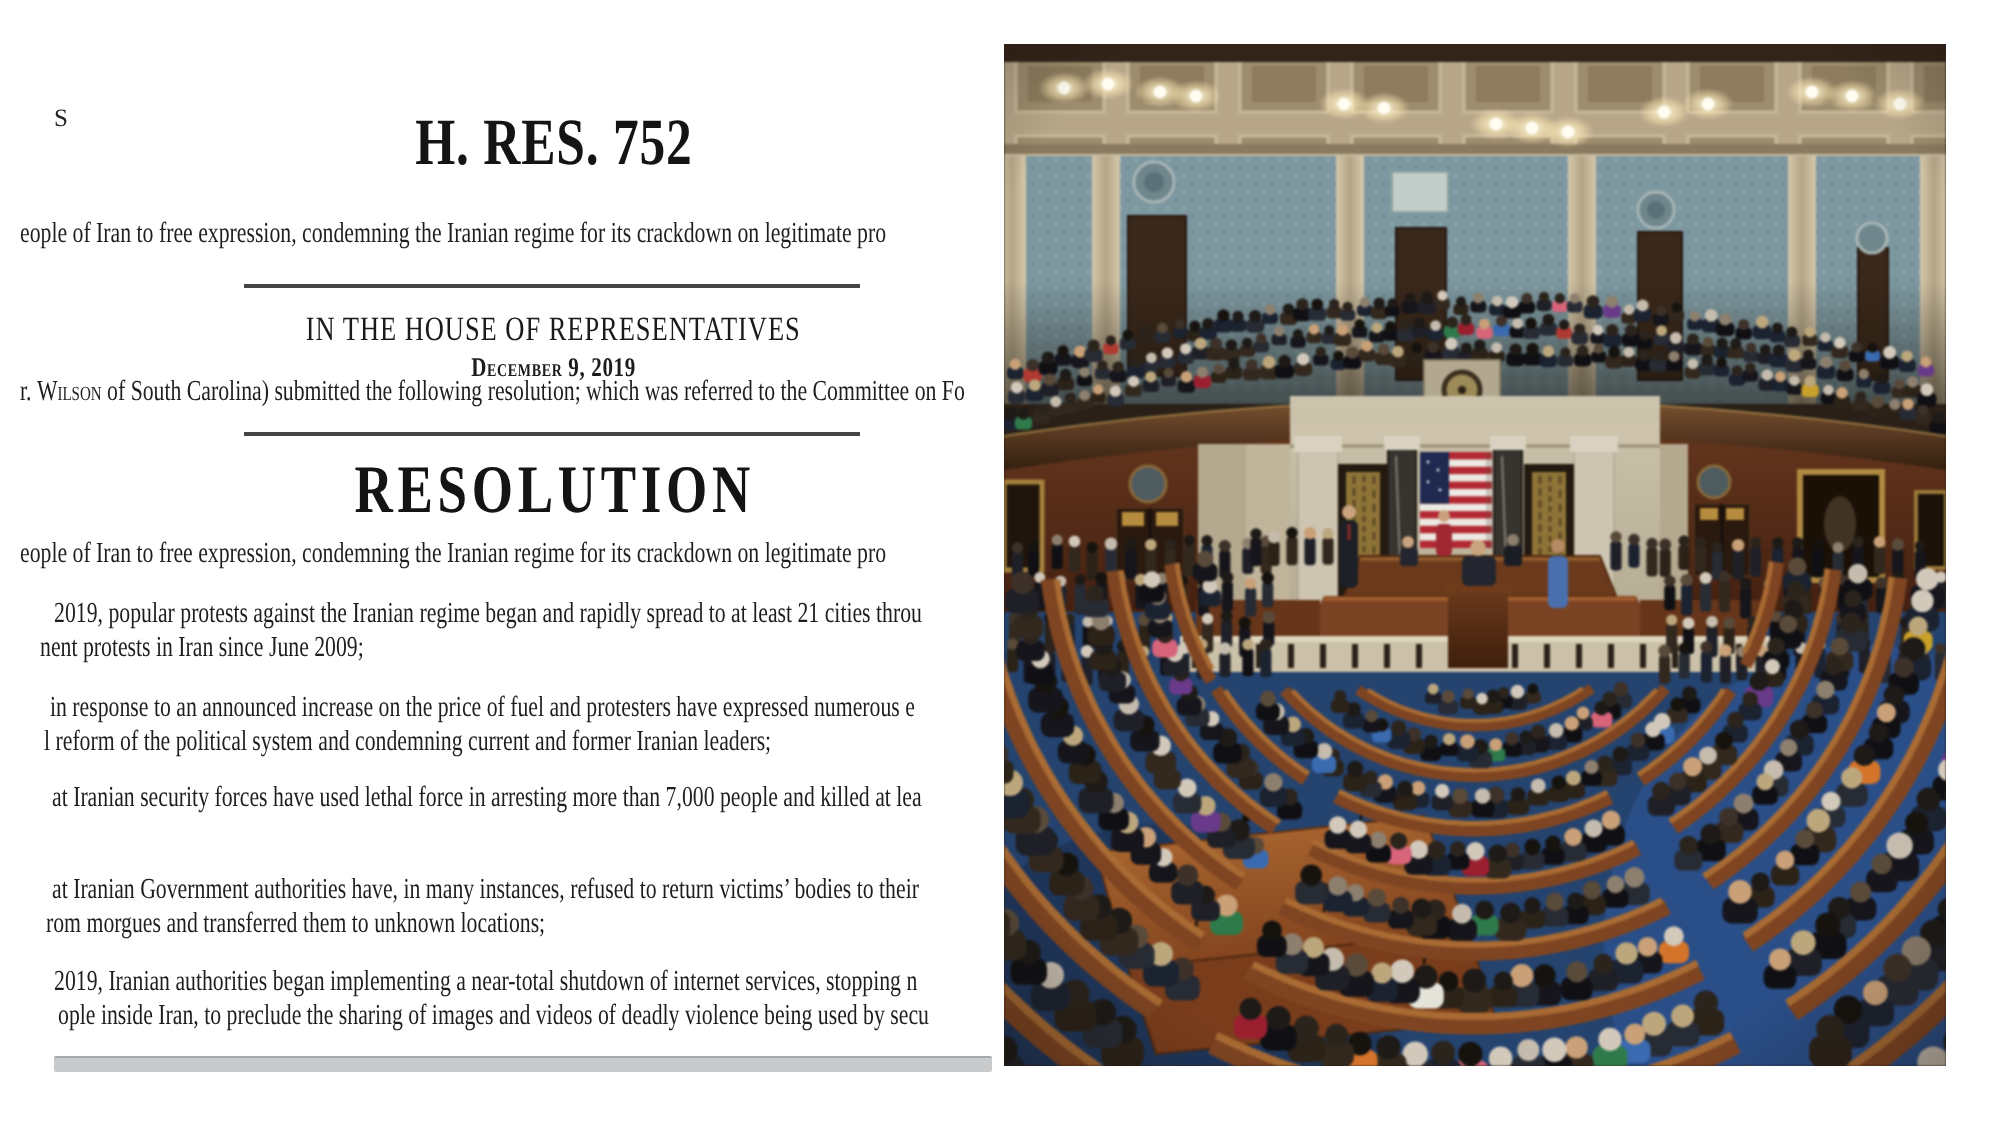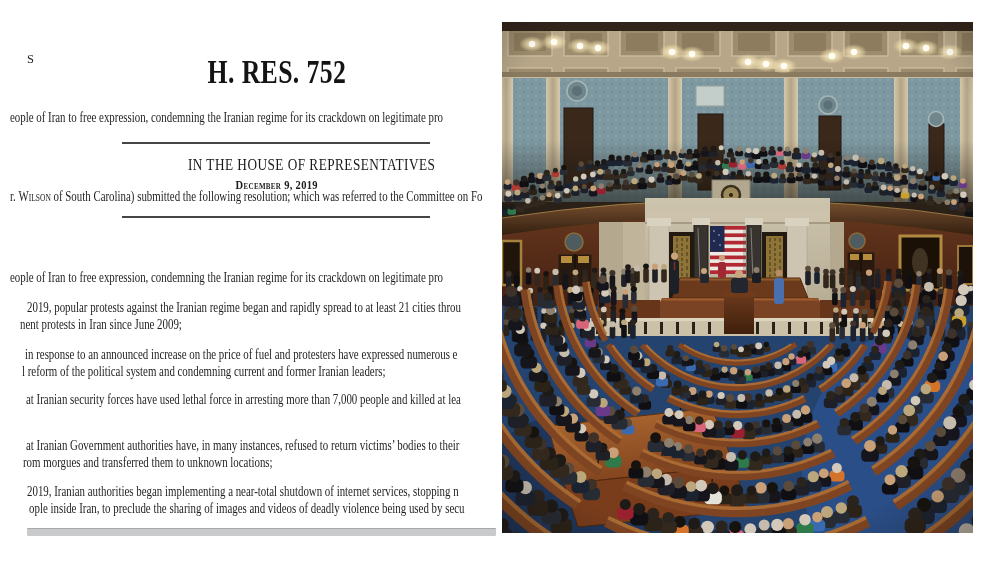--- a/index.html
+++ b/index.html
@@ -34,32 +34,35 @@
     <div class="doc-page">
 
       <div class="session-frag" style="left:27px;top:52px;">S</div>
 
       <div class="center-wrap" style="top:54px;">
         <span class="doc-title">H. RES. 752</span>
       </div>
 
       <div class="rule" style="top:142px;"></div>
 
-      <div class="center-wrap" style="top:155px;margin-left:35px;">
+      <div class="center-wrap" style="top:155px;">
         <span class="doc-chamber">IN THE HOUSE OF REPRESENTATIVES</span>
       </div>
 
       <div class="center-wrap" style="top:175px;font-weight:bold;">
         <span class="doc-date">December 9, 2019</span>
       </div>
 
       <div class="sponsor-line" style="left:10px;top:189px;"><span>r. </span><span class="sc">Wilson</span><span> of South Carolina) submitted the following resolution; which was referred to the Committee on Fo</span></div>
 
       <div class="rule" style="top:216px;"></div>
 
+      <div class="center-wrap" style="top:227px;">
+        <span class="doc-resolution">RESOLUTION</span>
+      </div>
 
       <div>
           <div class="frag" style="left: 10px; top: 110px;">eople of Iran to free expression, condemning the Iranian regime for its crackdown on legitimate pro</div>
           <div class="frag" style="left: 10px; top: 270px;">eople of Iran to free expression, condemning the Iranian regime for its crackdown on legitimate pro</div>
           <div class="frag" style="left: 27px; top: 300px;">2019, popular protests against the Iranian regime began and rapidly spread to at least 21 cities throu</div>
           <div class="frag" style="left: 20px; top: 317px;">nent protests in Iran since June 2009;</div>
           <div class="frag" style="left: 25px; top: 347px;">in response to an announced increase on the price of fuel and protesters have expressed numerous e</div>
           <div class="frag" style="left: 22px; top: 364px;">l reform of the political system and condemning current and former Iranian leaders;</div>
           <div class="frag" style="left: 26px; top: 392px;">at Iranian security forces have used lethal force in arresting more than 7,000 people and killed at lea</div>
           <div class="frag" style="left: 26px; top: 438px;">at Iranian Government authorities have, in many instances, refused to return victims’ bodies to their</div>

